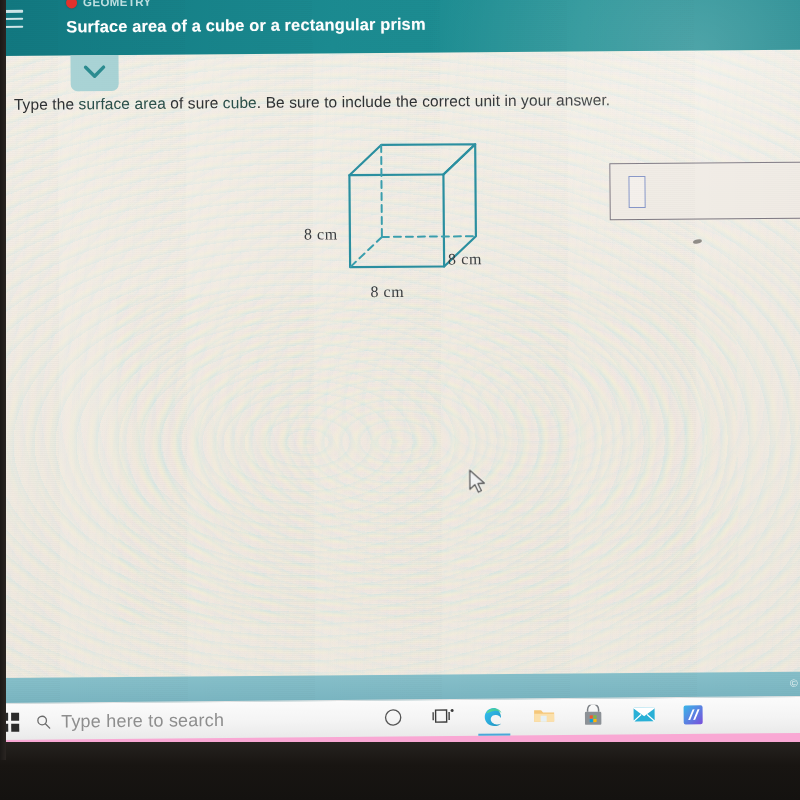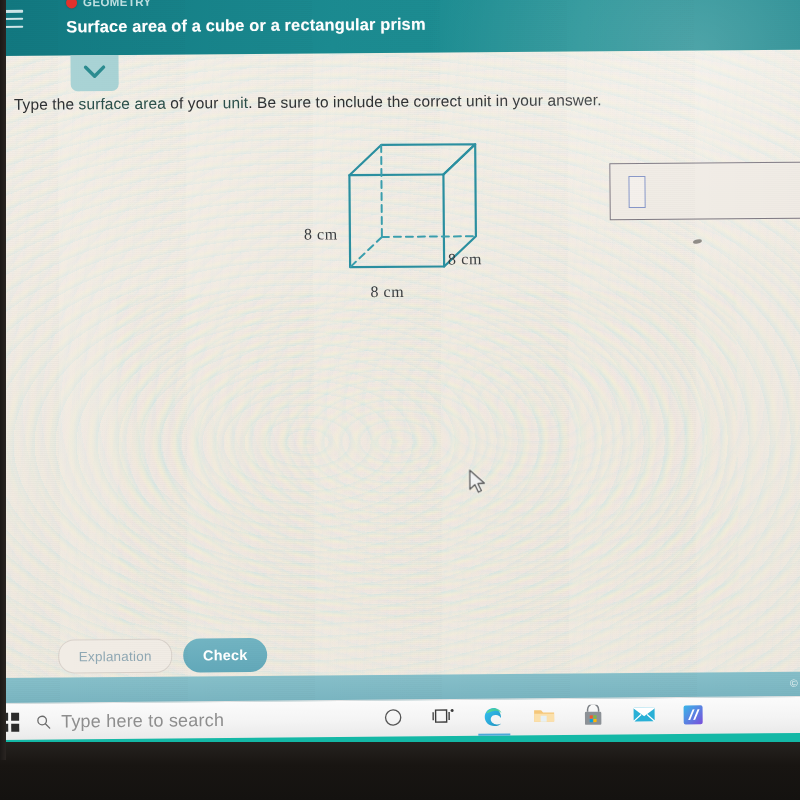--- a/index.html
+++ b/index.html
@@ -12,21 +12,21 @@
     height: 800px;
     overflow: hidden;
     font-family: "Liberation Sans", sans-serif;
   }
 
   #screen-photo {
     position: relative;
     width: 800px;
     height: 800px;
     overflow: hidden;
-    background: #14b8a6;
+    background: #f9a8d4;
   }
 
   
   .monitor {
     position: absolute;
     left: -6px;
     top: -4px;
     width: 816px;
     height: 712px;
     background: #efe9e2;
@@ -330,21 +330,21 @@
       <div class="app-title">Surface area of a cube or a rectangular prism</div>
     </div>
 
     <div class="collapse-tab">
       <svg width="24" height="18" viewBox="0 0 24 18">
         <path d="M3 4 L12 13 L21 4" fill="none" stroke="#2b8c90" stroke-width="3.4" stroke-linecap="round" stroke-linejoin="round"></path>
       </svg>
     </div>
 
     <div class="question-line">
-      <span>Type the </span><span class="u">surface area</span><span> of your </span><span class="u">unit</span><span>. Be sure to include the correct unit in your answer.</span>
+      <span>Type the </span><span class="u">surface area</span><span> of sure </span><span class="u">cube</span><span>. Be sure to include the correct unit in your answer.</span>
     </div>
 
     <div class="figure">
       <svg width="230" height="180" viewBox="0 0 230 180">
         <g fill="none" stroke="#2a8fa0" stroke-width="2.2" stroke-linecap="round" stroke-linejoin="round">
 
           <rect x="54" y="42" width="94" height="92"></rect>
 
           <path d="M54 42 L86 12 L180 12 L148 42"></path>
 
@@ -361,22 +361,20 @@
       <div class="dim-label dim-left">8 cm</div>
       <div class="dim-label dim-right">8 cm</div>
       <div class="dim-label dim-bot">8 cm</div>
     </div>
 
     <div class="answer-box">
       <div class="answer-caret"></div>
     </div>
     <div class="stray-mark"></div>
 
-    <div class="btn-explanation">Explanation</div>
-    <div class="btn-check">Check</div>
 
     <div class="bottom-bar">
       <span class="copyright">© 20</span>
     </div>
 
     <svg class="cursor" width="20" height="26" viewBox="0 0 20 26">
       <path d="M2 1 L2 20 L7 15.5 L10.5 23 L13.5 21.5 L10 14.5 L16.5 14 Z" fill="#f2f2f2" stroke="#5c5c5c" stroke-width="1.3" stroke-linejoin="round"></path>
     </svg>
 
     <div class="scanlines"></div>

